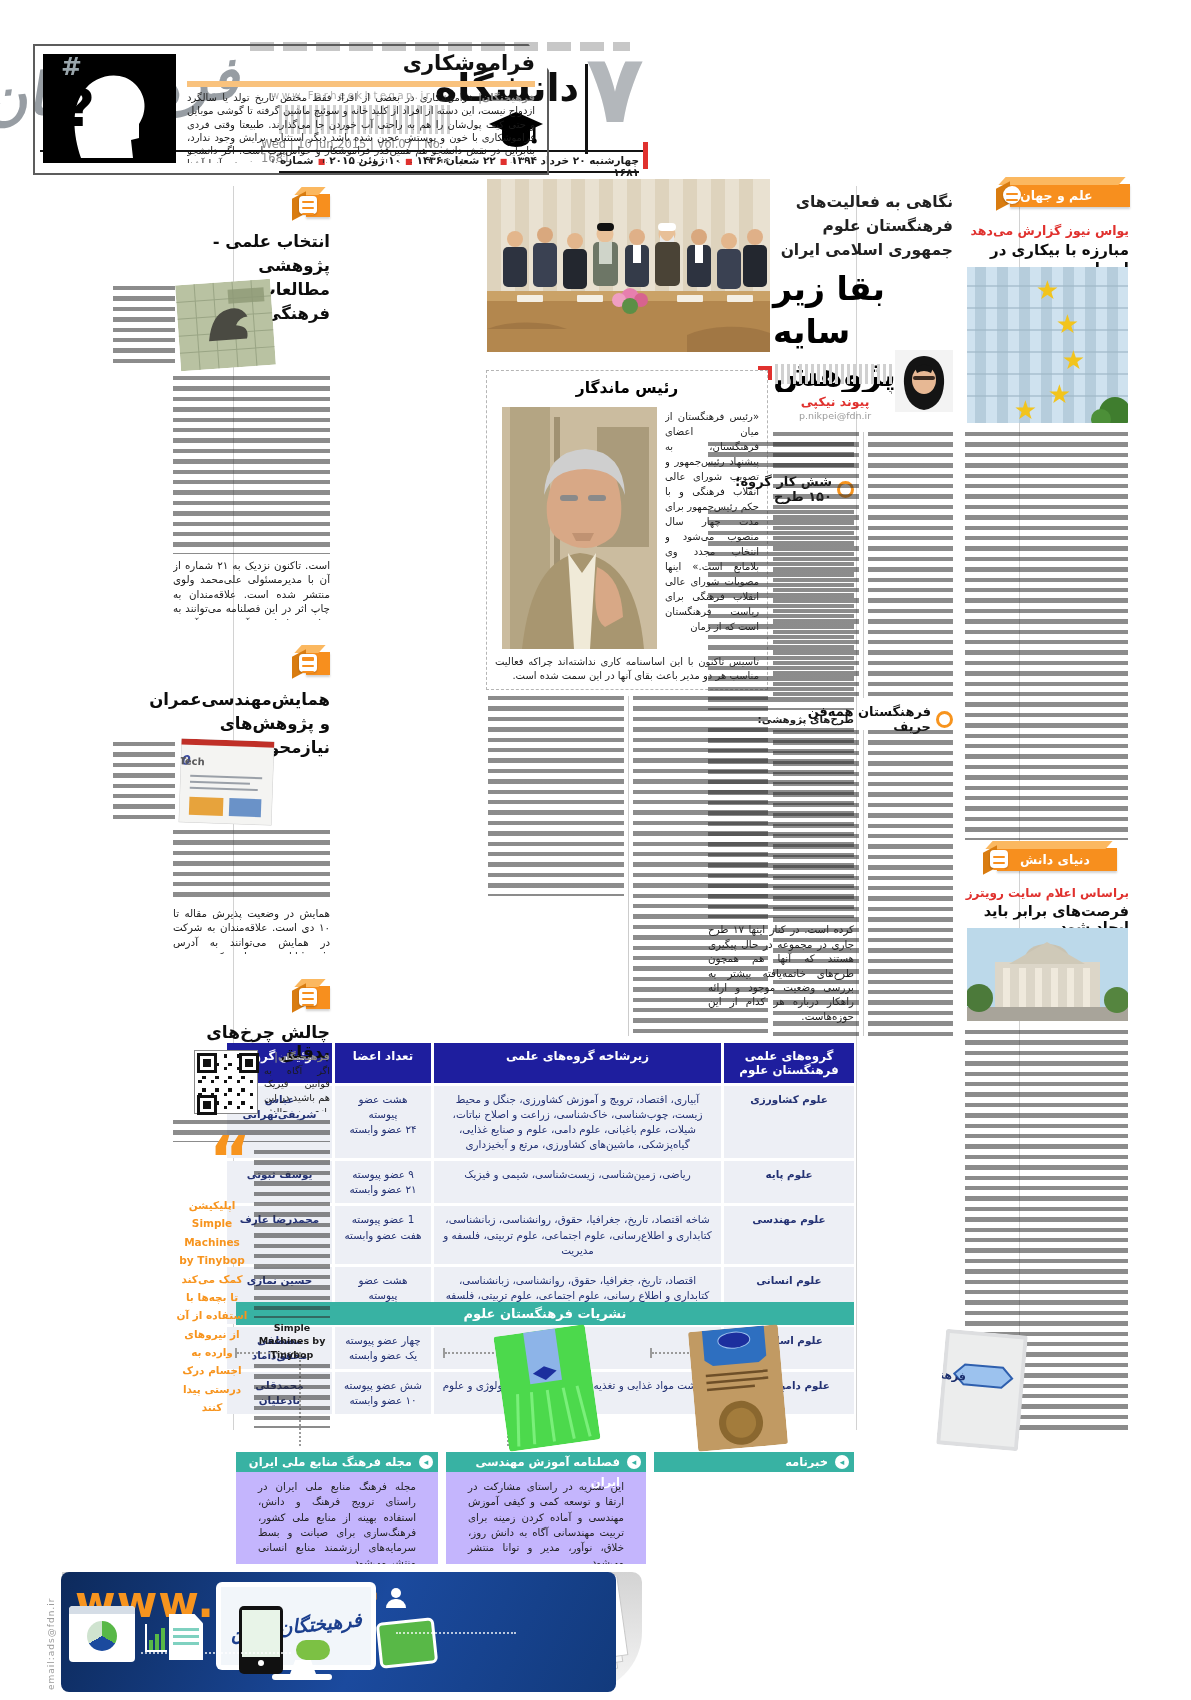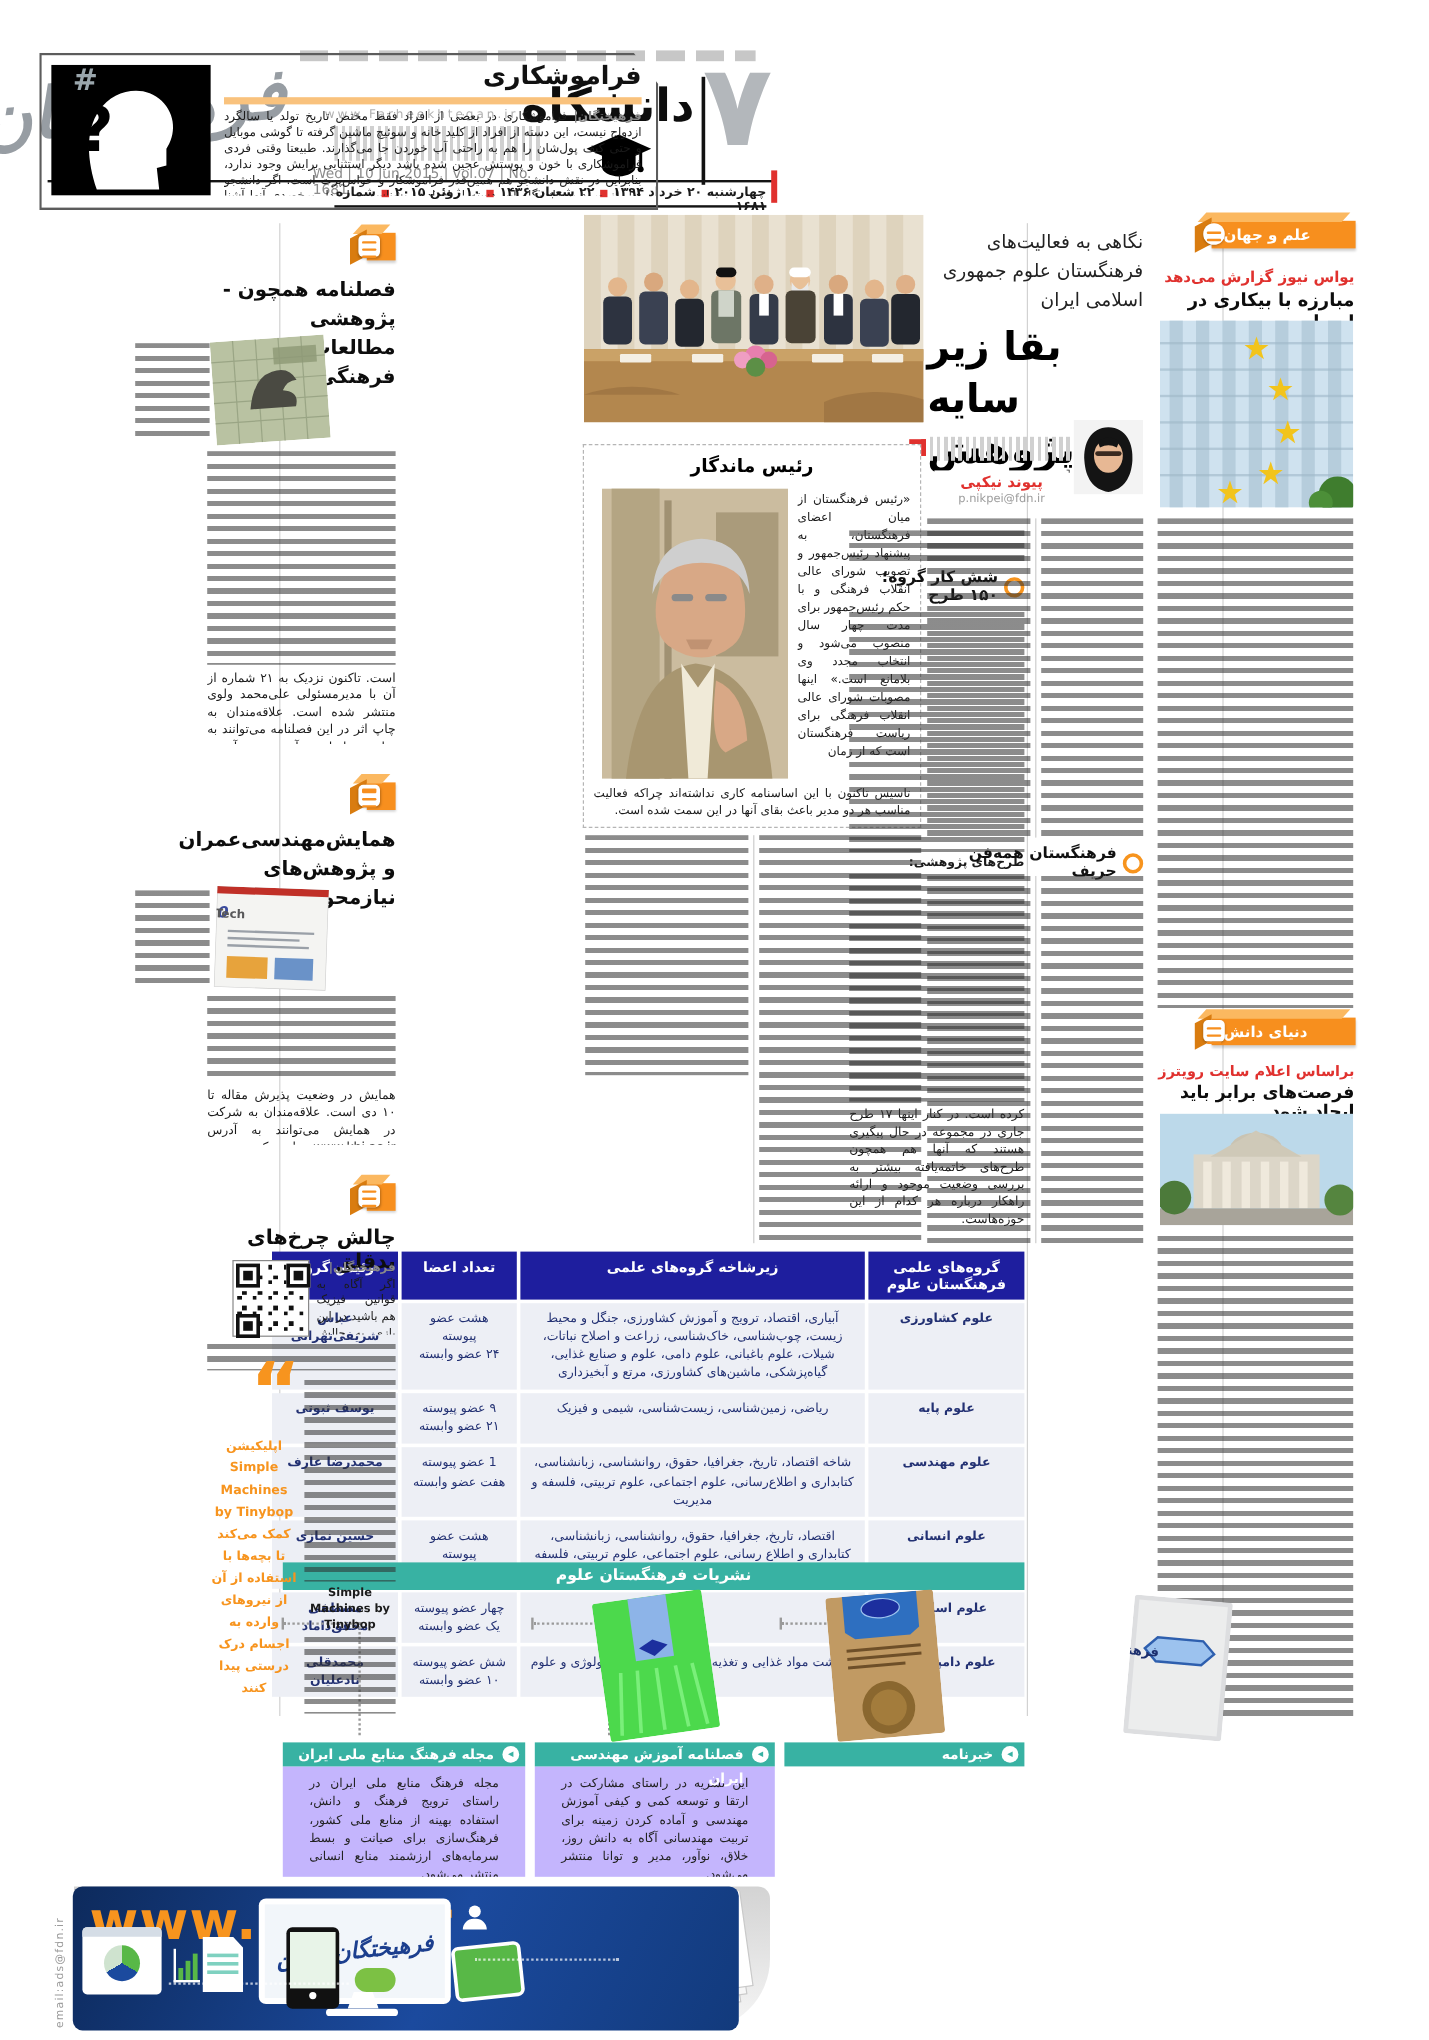--- a/index.html
+++ b/index.html
@@ -119,21 +119,21 @@
         <text x="118" y="102">★</text>
         <text x="104" y="136">★</text>
         <text x="70" y="152">★</text>
     </g>
     <circle cx="148" cy="146" r="16" fill="#3f7d2e"></circle>
       <circle cx="134" cy="152" r="10" fill="#4c8f38"></circle>
   </svg>
 
   <div class="abs lines" style="right:63px;top:432px;width:163px;height:408px;"></div>
 
-  <div class="tab" style="right:61px;top:848px;width:96px;">
+  <div class="tab" style="right:74px;top:848px;width:96px;text-align:center;">
     <span>دنیای دانش</span>
     <span class="tabicon">
         <i style="margin-top:6px;"></i>
         <i></i>
         <i></i>
       </span>
   </div>
   <div class="abs kicker" style="right:62px;top:886px;width:165px;font-size:12px;">براساس اعلام سایت رویترز</div>
   <div class="abs headline" style="right:62px;top:903px;width:165px;font-size:14.5px;">فرصت‌های برابر باید ایجاد شود</div>
 
@@ -226,21 +226,21 @@
     <g>
         <circle cx="143" cy="118" r="9" fill="#e77fae"></circle>
         <circle cx="132" cy="121" r="7" fill="#ef9ec2"></circle>
         <circle cx="154" cy="121" r="7" fill="#d7638f"></circle>
         <circle cx="143" cy="127" r="8" fill="#5c8f46"></circle>
       </g>
     <path d="M0 150 a60 26 0 0 1 80 0 z" fill="#9a7140" opacity=".7"></path>
       <path d="M200 156 a60 26 0 0 1 83 -2 v19 h-83z" fill="#9a7140" opacity=".7"></path>
   </svg>
 
-  <div class="abs headline" style="right:238px;top:190px;width:178px;font-size:15.5px;line-height:1.55;font-weight:400;color:#222;">نگاهی به فعالیت‌های فرهنگستان علوم جمهوری اسلامی ایران</div>
+  <div class="abs headline" style="right:238px;top:190px;width:178px;font-size:15.5px;line-height:1.55;font-weight:700;color:#222;">نگاهی به فعالیت‌های فرهنگستان علوم جمهوری اسلامی ایران</div>
   <div class="abs" style="right:238px;top:268px;width:180px;font-size:33px;font-weight:900;line-height:1.3;color:#000;text-align:left;">
     <div>بقا زیر سایه</div>
     <div>پژوهش</div>
   </div>
 
   <div class="abs barcode-v" style="right:296px;top:364px;width:120px;height:20px;"></div>
   <svg class="abs" style="right:238px;top:350px;" width="58" height="62" viewBox="0 0 58 62">
     <rect width="58" height="62" fill="#f3f3f3"></rect>
     <path d="M29 6 C14 6 8 20 9 34 C10 48 16 58 29 60 C42 58 48 48 49 34 C50 20 44 6 29 6 Z" fill="#141414"></path>
     <ellipse cx="29" cy="30" rx="12" ry="14" fill="#e7b894"></ellipse>
@@ -397,21 +397,21 @@
 
   <div class="tab" style="right:861px;left:862px;top:194px;">
     <span>کــتیبه</span>
     <span class="tabicon">
         <i style="margin-top:5px;"></i>
         <i></i>
         <i></i>
       </span>
   </div>
   <div class="abs headline" style="right:861px;top:230px;width:155px;font-size:16.5px;line-height:1.45;">
-    <div>فصلنامه همچون - پژوهشی</div>
+    <div>انتخاب علمی - پژوهشی</div>
     <div>مطالعات تاریخ فرهنگی</div>
   </div>
   <svg class="abs" style="right:918px;top:282px;transform:rotate(-4deg);" width="95" height="86" viewBox="0 0 95 86">
     <rect width="95" height="86" fill="#b9c2a2"></rect>
     <g stroke="#9aa585" stroke-width="1">
       <line x1="0" y1="17" x2="95" y2="17"></line>
         <line x1="0" y1="34" x2="95" y2="34"></line>
         <line x1="0" y1="51" x2="95" y2="51"></line>
         <line x1="0" y1="68" x2="95" y2="68"></line>
       <line x1="19" y1="0" x2="19" y2="86"></line>

